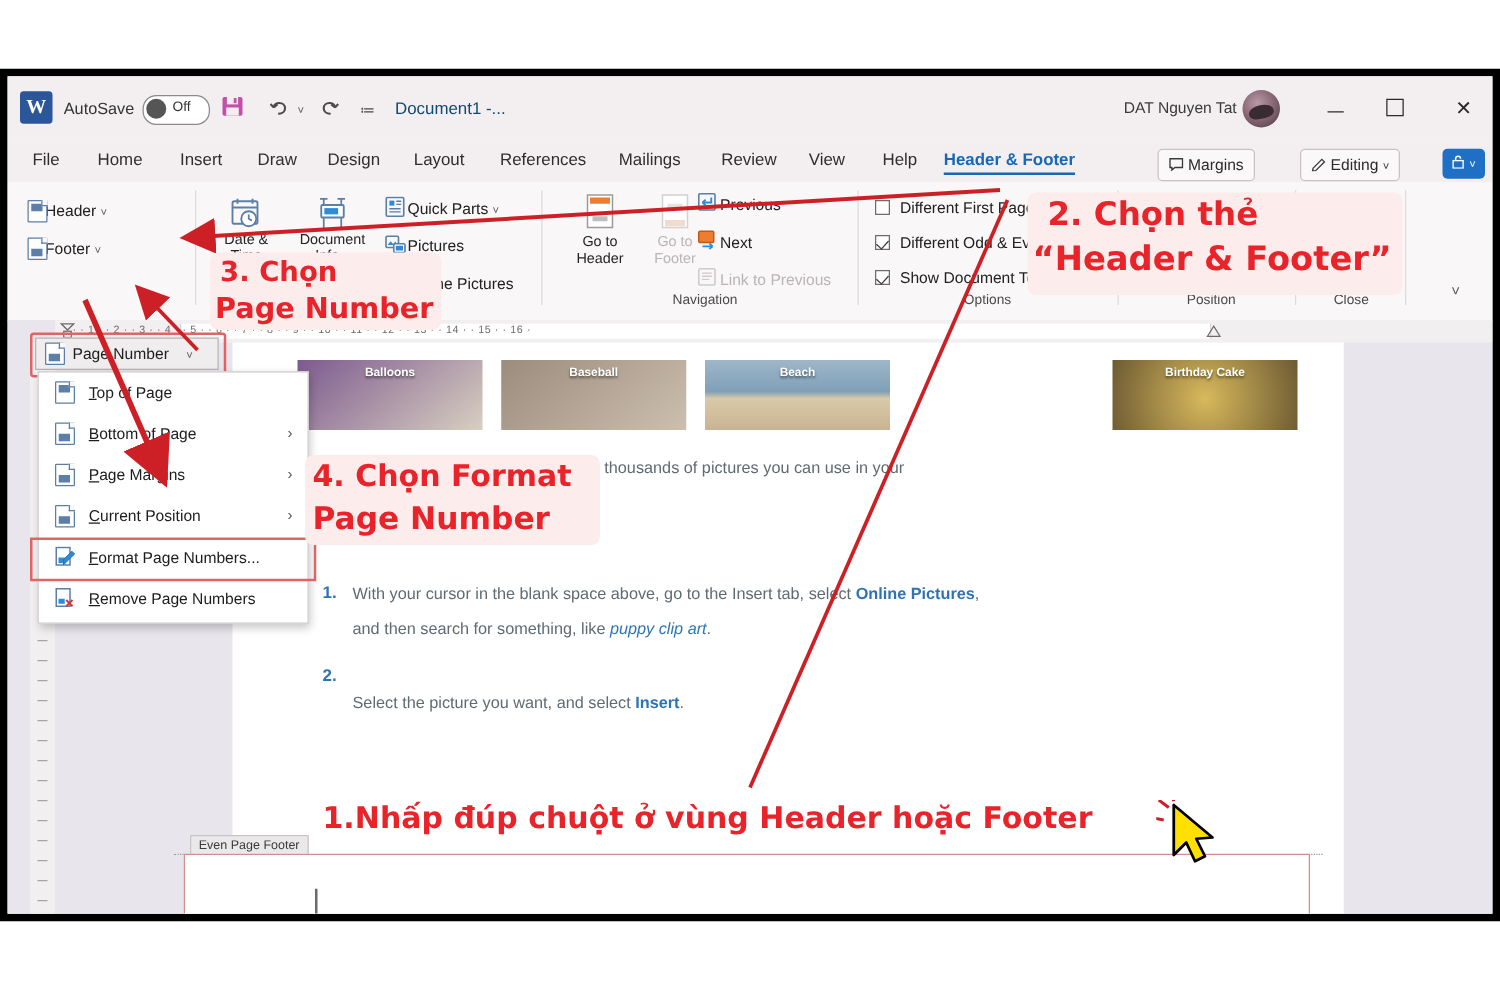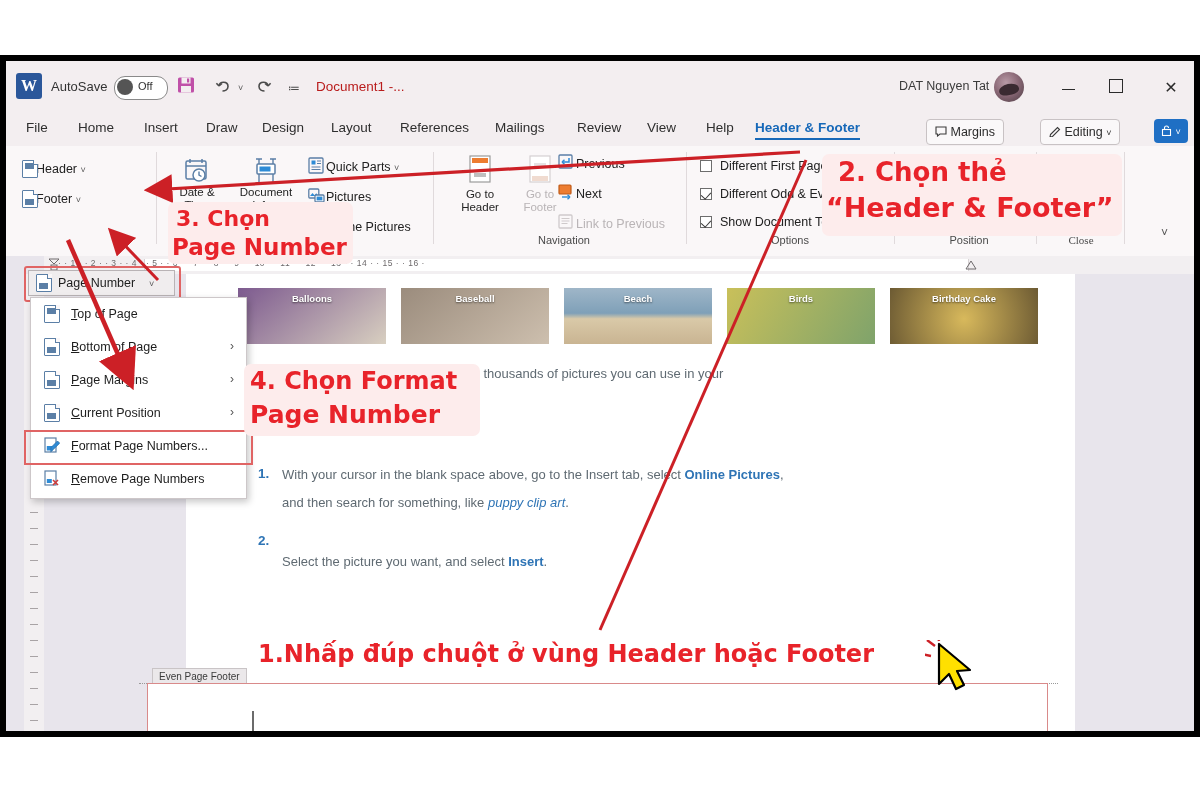--- a/index.html
+++ b/index.html
@@ -21,21 +21,21 @@
   .titlebar{position:absolute;left:0;top:0;width:1188px;height:52px;background:#f3eef0;}
   .wordlogo{position:absolute;left:10px;top:12px;width:26px;height:26px;background:#2b579a;border-radius:3px;
             color:#fff;font-size:16px;font-weight:bold;text-align:center;line-height:26px;font-family:"Liberation Serif",serif;}
   .autosave-label{position:absolute;left:45px;top:18px;font-size:13px;color:#333;}
   .toggle{position:absolute;left:108px;top:15px;width:52px;height:22px;border:1px solid #8a8a8a;border-radius:11px;background:#fff;}
   .toggle .knob{position:absolute;left:2px;top:2px;width:16px;height:16px;border-radius:50%;background:#555;}
   .toggle .off{position:absolute;left:23px;top:3px;font-size:11px;color:#333;}
   .tb-icon{position:absolute;top:16px;font-size:18px;color:#4b4b4b;}
   .save-ic{left:170px;top:14px;width:20px;height:20px;position:absolute;}
   .tb-caret{position:absolute;font-size:9px;color:#555;top:22px;}
-  .doctitle{position:absolute;left:310px;top:18px;font-size:13.5px;color:#b91c1c;}
+  .doctitle{position:absolute;left:310px;top:18px;font-size:13.5px;color:#0c4a6e;}
   .searchbox{position:absolute;left:466px;top:11px;width:330px;height:30px;background:#fff;border:1px solid #e4dfe1;border-radius:4px;}
   .searchbox .mag{position:absolute;left:24px;top:7px;width:13px;height:13px;border:1.6px solid #555;border-radius:50%;}
   .searchbox .mag:after{content:"";position:absolute;left:10px;top:10px;width:6px;height:1.6px;background:#555;transform:rotate(45deg);}
   .searchbox .sph{position:absolute;left:52px;top:7px;font-size:13px;color:#4a4a4a;}
   .username{position:absolute;left:893px;top:18px;font-size:12.5px;color:#3b3b3b;}
   .avatar{position:absolute;left:988px;top:11px;width:30px;height:30px;border-radius:50%;
           background:radial-gradient(circle at 40% 35%,#b89aa6 0%,#8c6a78 45%,#4b3a42 100%);overflow:hidden;}
   .avatar:after{content:"";position:absolute;left:5px;top:12px;width:20px;height:11px;background:#3a2a31;border-radius:50% 50% 40% 40%;transform:rotate(-12deg);}
   .wbtn{position:absolute;top:14px;width:40px;height:26px;text-align:center;font-size:14px;color:#2b2b2b;line-height:26px;}
   .wmin{left:1042px;} .wmax{left:1090px;} .wclose{left:1145px;font-size:16px;}
@@ -343,21 +343,21 @@
 
     <div class="grp-sep" style="left:1030px;"></div>
     <div class="bigbtn" style="left:1044px;top:8px;width:62px;">
       <svg width="34" height="32" viewBox="0 0 34 32" style="display:block;margin:0 auto">
             <rect x="7" y="2" width="20" height="20" fill="none" stroke="#d68e8e" stroke-width="1.4"></rect>
             <path d="M10 5l14 14M24 5L10 19" stroke="#cc3b3b" stroke-width="1.6"></path>
           </svg>
       <div>Close Header</div>
       <div>and Footer</div>
     </div>
-    <div class="grp-label" style="left:1044px;top:88px;width:62px;font-family:Liberation Serif, serif;">Close</div>
+    <div class="grp-label" style="left:1044px;top:88px;width:62px;">Close</div>
 
     <div class="grp-sep" style="left:1118px;"></div>
     <div style="position:absolute;left:1155px;top:80px;font-size:12px;color:#555;">˅</div>
   </div>
 
   <div class="docarea">
     <div class="hruler">
       <div class="white"></div>
       <div class="ruler-txt" style="left:14px;">·  ·  1  ·  ·  2  ·  ·  3  ·  ·  4  ·  ·  5  ·  ·  6  ·  ·  7  ·  ·  8  ·  ·  9  ·  · 10 ·  · 11 ·  · 12 ·  · 13 ·  · 14 ·  · 15 ·  · 16 ·</div>
       <svg style="position:absolute;left:2px;top:1px;" width="16" height="16">
@@ -404,23 +404,20 @@
       <div class="thumbrow">
         <div class="thumb" style="left:0px;background:linear-gradient(140deg,#7d5a8f,#d8cfc0);">
           <div class="cap">Balloons</div>
             </div>
         <div class="thumb" style="left:163px;background:linear-gradient(140deg,#9b8c7d,#cdbfae);">
           <div class="cap">Baseball</div>
             </div>
         <div class="thumb" style="left:326px;background:linear-gradient(180deg,#9fb6c8 0%,#7fa0b8 45%,#d9c9a8 55%,#c9b492 100%);">
           <div class="cap">Beach</div>
             </div>
-        <div class="thumb" style="left:489px;background:linear-gradient(120deg,#c9c05a,#7fa36b);">
-          <div class="cap">Birds</div>
-            </div>
         <div class="thumb" style="left:652px;background:radial-gradient(circle at 50% 55%,#d8b95c,#6c5a33);">
           <div class="cap">Birthday Cake</div>
             </div>
       </div>
 
       <div class="body-txt" style="left:52px;top:92px;">
         <span>Working with Pictures gives you access to thousands of pictures you can use in your</span>
       </div>
       <div class="body-txt" style="left:52px;top:120px;">document.</div>
 

